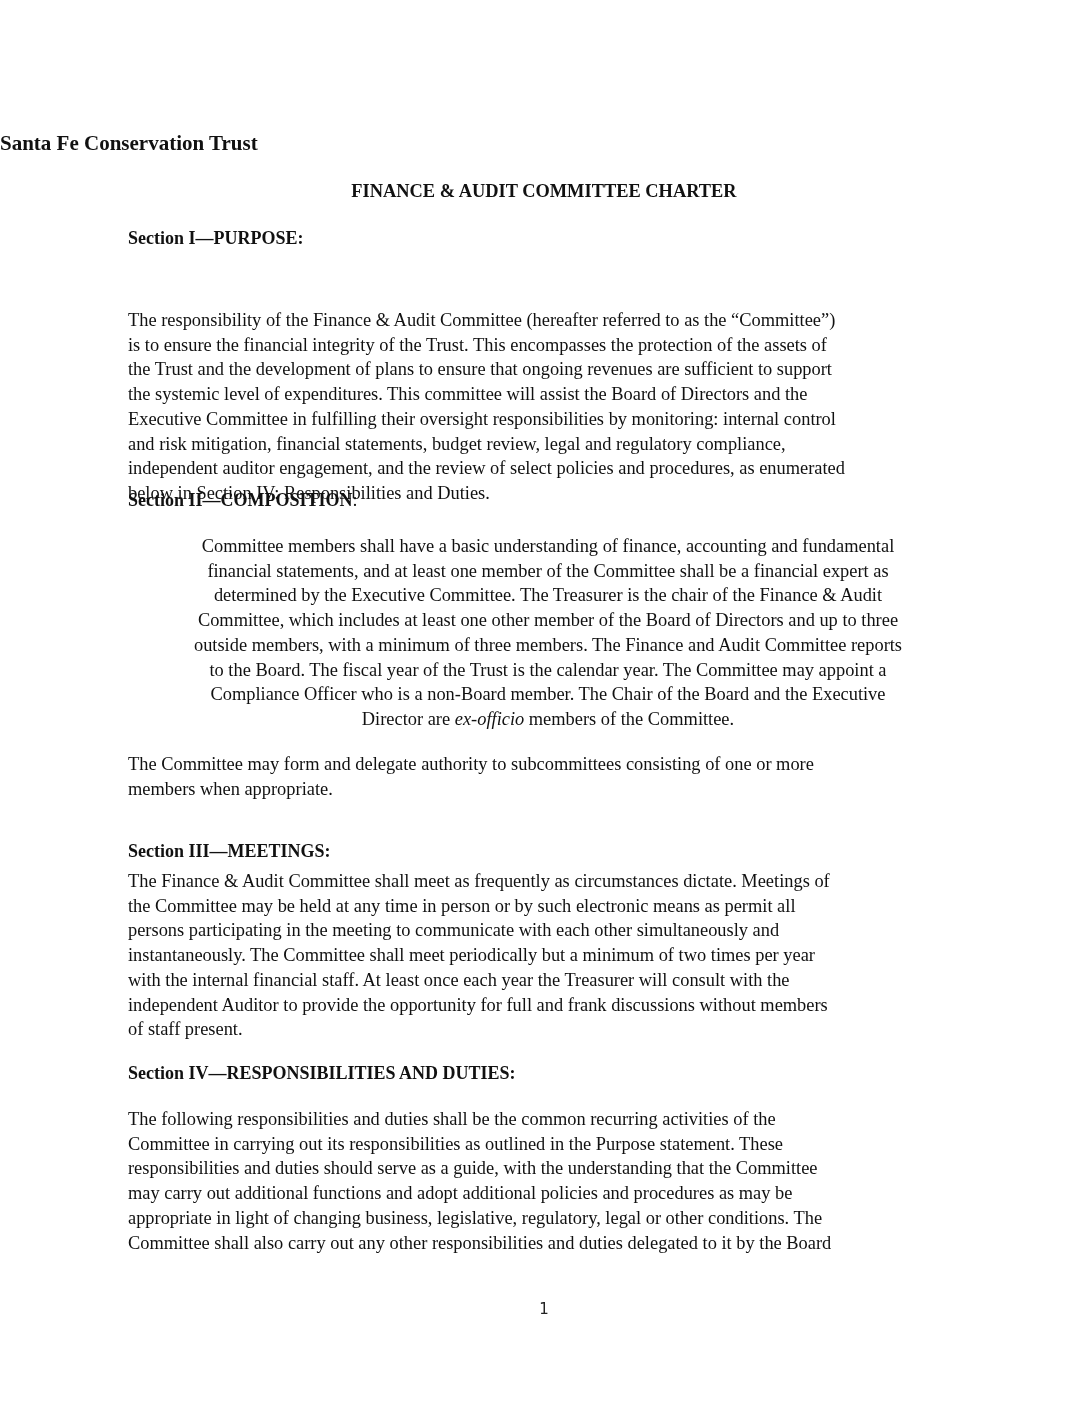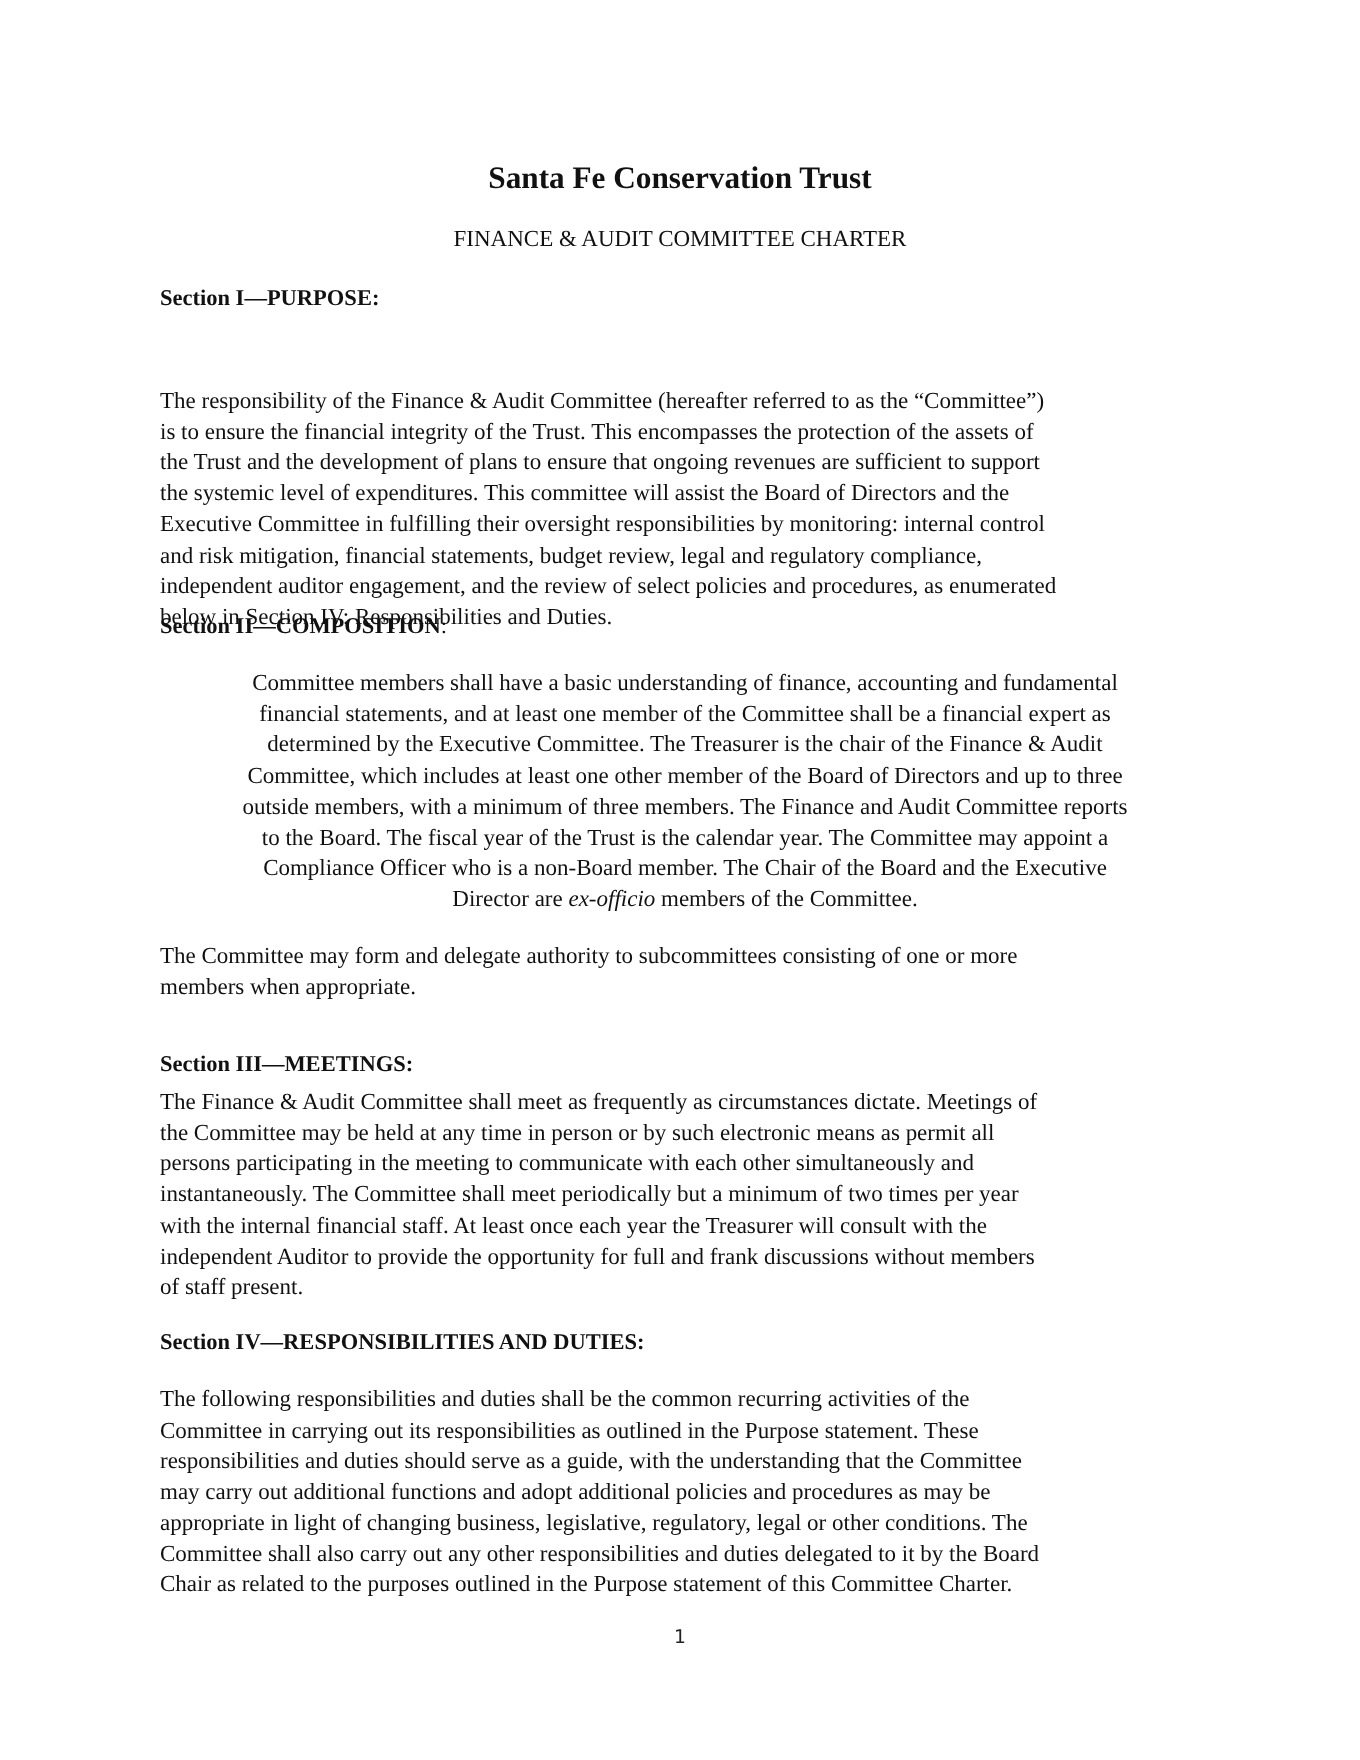--- a/index.html
+++ b/index.html
@@ -18,32 +18,31 @@
     .page {
       position: absolute;
       left: 0; top: 0;
       width: 1088px; height: 1408px;
       background: #ffffff;
     }
     .title {
       position: absolute;
       left: 0; width: 1088px;
       top: 128px;
-      text-align: center;
       font-weight: bold;
-      font-size: 25px;
+      font-size: 21px;
       line-height: 30px;
       margin: 0;
     }
     .subtitle {
       position: absolute;
       left: 0; width: 1088px;
       top: 179px;
       text-align: center;
-      font-weight: normal;
+      font-weight: bold;
       font-size: 18.4px;
       line-height: 24px;
       margin: 0;
     }
     .heading {
       position: absolute;
       left: 128px;
       font-weight: bold;
       font-size: 18px;
       line-height: 24px;
@@ -123,17 +122,16 @@
   </div>
 
   <h3 class="heading" style="top:1061px;">Section IV—RESPONSIBILITIES AND DUTIES:</h3>
   <div class="para" style="top:1107px;">
     <span class="line">The following responsibilities and duties shall be the common recurring activities of the</span>
     <span class="line">Committee in carrying out its responsibilities as outlined in the Purpose statement.  These</span>
     <span class="line">responsibilities and duties should serve as a guide, with the understanding that the Committee</span>
     <span class="line">may carry out additional functions and adopt additional policies and procedures as may be</span>
     <span class="line">appropriate in light of changing business, legislative, regulatory, legal or other conditions.  The</span>
     <span class="line">Committee shall also carry out any other responsibilities and duties delegated to it by the Board</span>
-    <span class="line">Chair as related to the purposes outlined in the Purpose statement of this Committee Charter.</span>
   </div>
 
   <div class="page-number">1</div>
 </div>
 
 </body></html>

